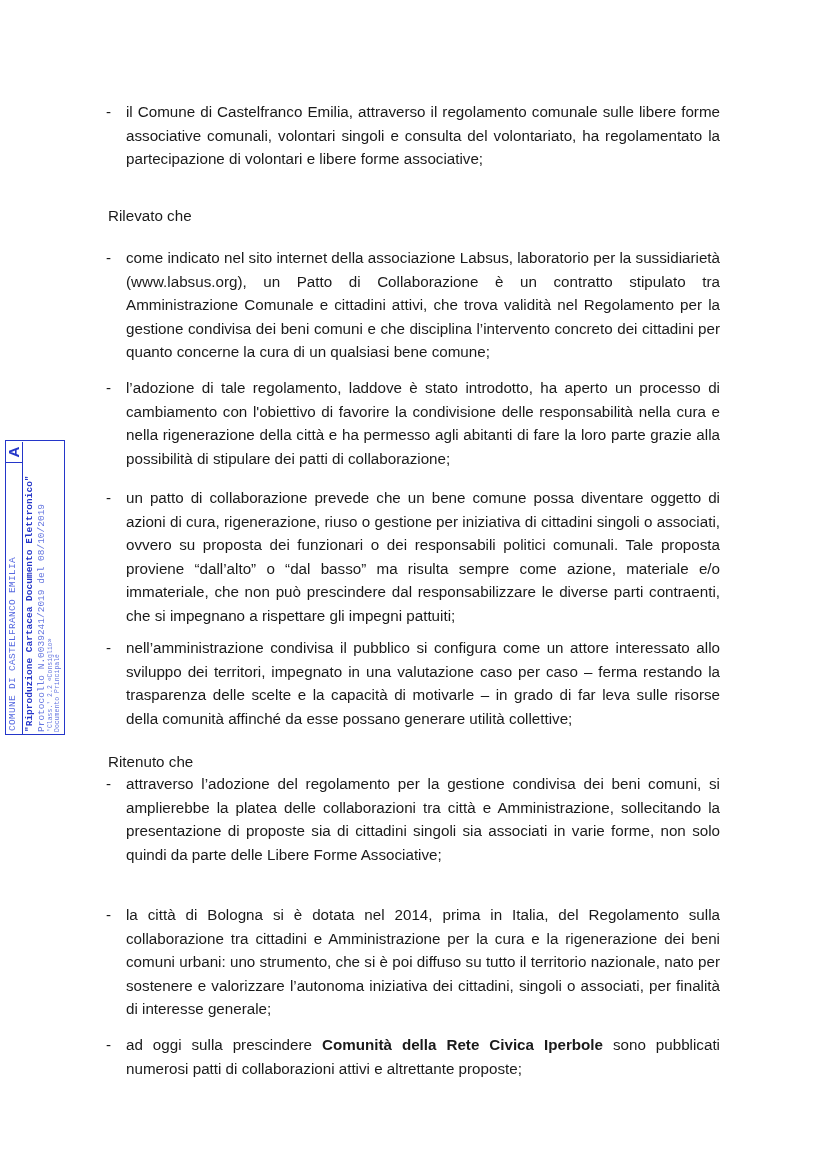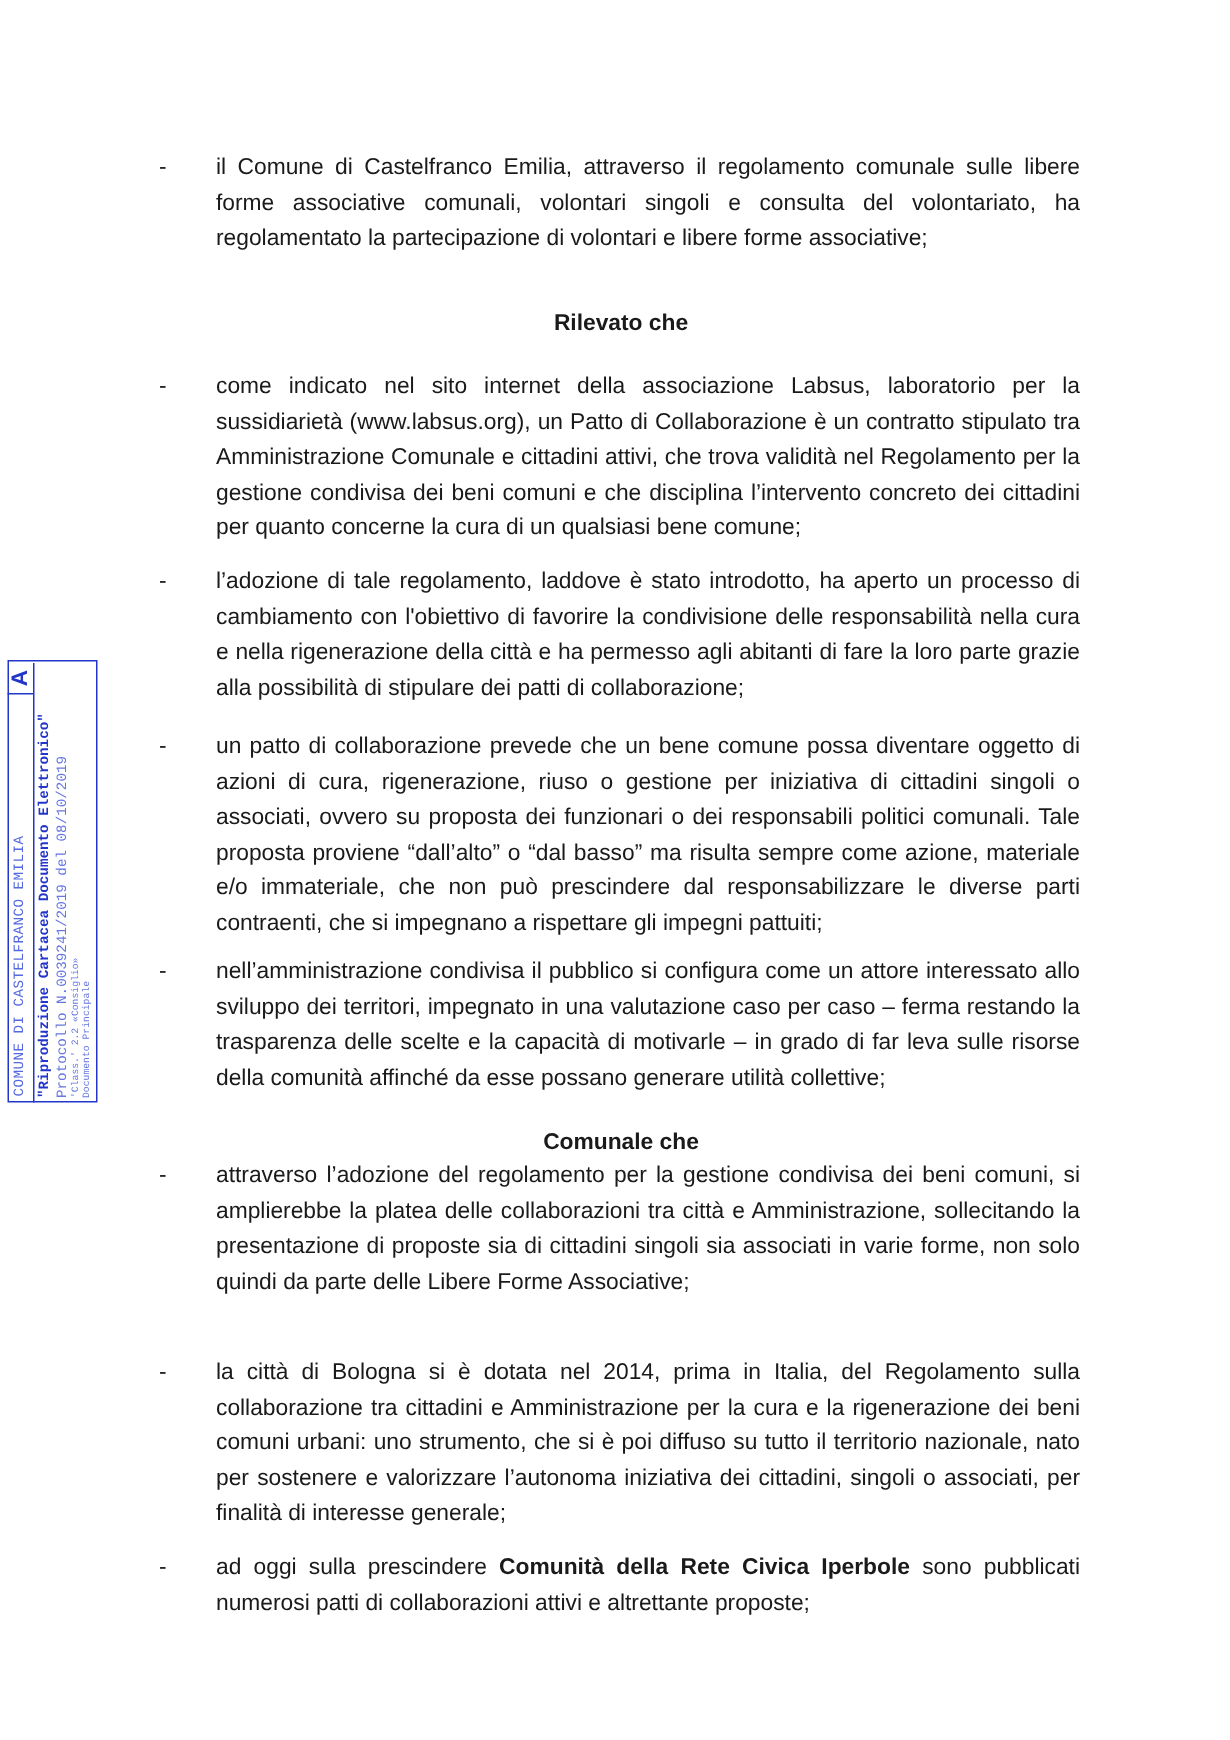--- a/index.html
+++ b/index.html
@@ -1,22 +1,22 @@
 <!DOCTYPE html>
 <html><head>
 <meta charset="utf-8">
 <style>
   html, body { margin:0; padding:0; }
   body { width:820px; height:1160px; background:#ffffff; position:relative; overflow:hidden;
          font-family:"Liberation Sans", sans-serif; color:#1a1a1a; }
   .page { position:absolute; left:0; top:0; width:820px; height:1160px; }
   .item { position:absolute; left:108px; width:612px; font-size:15.2px; line-height:23.5px; text-align:justify; }
   .item .dash { position:absolute; left:-2px; top:0; width:20px; }
-  .item .txt { margin-left:36px; display:block; }
-  .heading { position:absolute; left:108px; width:612px; text-align:center; font-weight:bold; font-size:15.2px; line-height:23px; }
+  .item .txt { margin-left:18px; display:block; }
+  .heading { position:absolute; left:108px; width:612px; text-align:left; font-weight:normal; font-size:15.2px; line-height:23px; }
   b.em { font-weight:bold; }
 
   
   .stamp { position:absolute; left:5px; top:440px; width:295px; height:60px;
            transform-origin:0 0; transform: translate(0px, 295px) rotate(-90deg);
            font-family:"Liberation Mono", monospace; color:#3a4fd8; }
   .stamp .box { position:absolute; left:0; top:0; width:293px; height:58px; border:1.5px solid #2436c9; }
   .stamp .row1 { position:absolute; left:0; top:0; width:293px; height:17px; border-bottom:1.5px solid #2436c9; }
   .stamp .comune { position:absolute; left:4px; top:2px; font-size:9.5px; letter-spacing:0.3px; color:#5568e0; white-space:nowrap; }
   .stamp .abox { position:absolute; right:0; top:0; width:20px; height:17px; border-left:1.5px solid #2436c9;
@@ -66,21 +66,21 @@
   <div class="item" style="top:486px;">
     <span class="dash">-</span>
     <span class="txt">un patto di collaborazione prevede che un bene comune possa diventare oggetto di azioni di cura, rigenerazione, riuso o gestione per iniziativa di cittadini singoli o associati, ovvero su proposta dei funzionari o dei responsabili politici comunali. Tale proposta proviene “dall’alto” o “dal basso” ma risulta sempre come azione, materiale e/o immateriale, che non può prescindere dal responsabilizzare le diverse parti contraenti, che si impegnano a rispettare gli impegni pattuiti;</span>
   </div>
 
   <div class="item" style="top:636px;">
     <span class="dash">-</span>
     <span class="txt">nell’amministrazione condivisa il pubblico si configura come un attore interessato allo sviluppo dei territori, impegnato in una valutazione caso per caso – ferma restando la trasparenza delle scelte e la capacità di motivarle – in grado di far leva sulle risorse della comunità affinché da esse possano generare utilità collettive;</span>
   </div>
 
-  <div class="heading" style="top:750px;">Comunale che</div>
+  <div class="heading" style="top:750px;">Ritenuto che</div>
 
   <div class="item" style="top:772px;">
     <span class="dash">-</span>
     <span class="txt">attraverso l’adozione del regolamento per la gestione condivisa dei beni comuni, si amplierebbe la platea delle collaborazioni tra città e Amministrazione, sollecitando la presentazione di proposte sia di cittadini singoli sia associati in varie forme, non solo quindi da parte delle Libere Forme Associative;</span>
   </div>
 
 
   <div class="item" style="top:903px;">
     <span class="dash">-</span>
     <span class="txt">la città di Bologna si è dotata nel 2014, prima in Italia, del Regolamento sulla collaborazione tra cittadini e Amministrazione per la cura e la rigenerazione dei beni comuni urbani: uno strumento, che si è poi diffuso su tutto il territorio nazionale, nato per sostenere e valorizzare l’autonoma iniziativa dei cittadini, singoli o associati, per finalità di interesse generale;</span>

